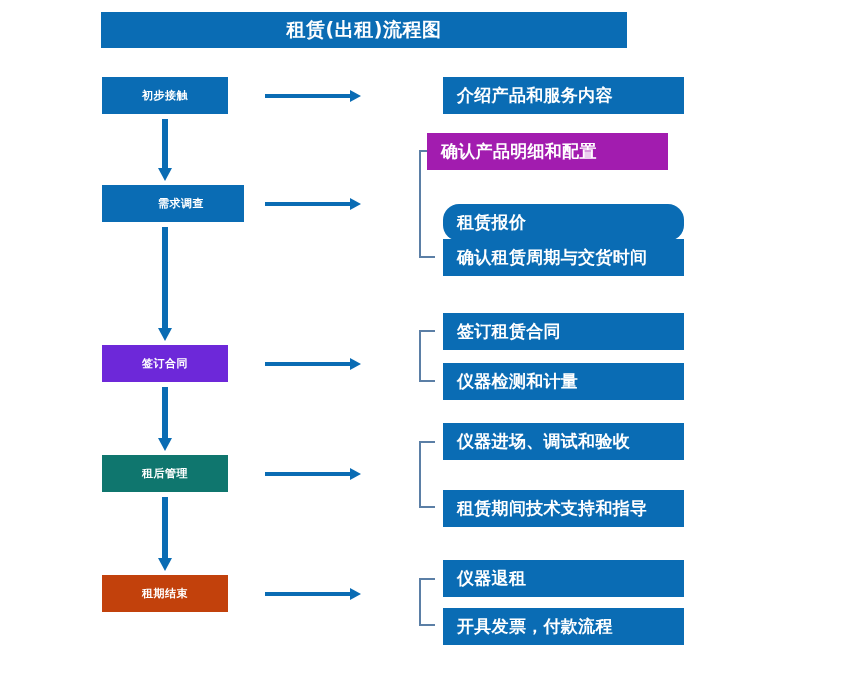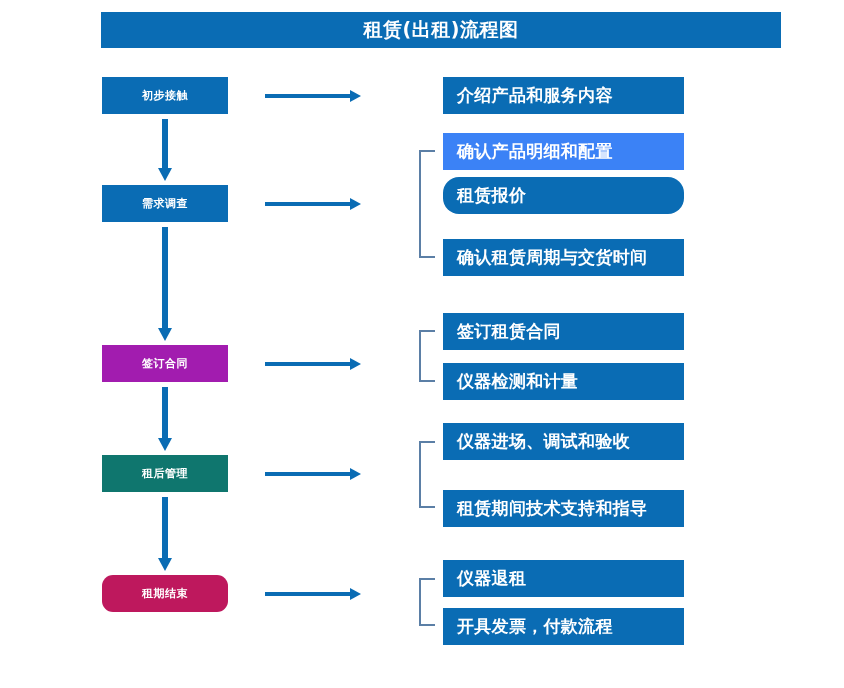--- a/index.html
+++ b/index.html
@@ -14,21 +14,21 @@
     position: relative;
     width: 844px;
     height: 688px;
     background: #ffffff;
     overflow: hidden;
   }
   .title-bar {
     position: absolute;
     left: 101px;
     top: 12px;
-    width: 680px;
+    width: 526px;
     height: 36px;
     background: #0a6cb4;
     color: #ffffff;
     display: flex;
     align-items: center;
     justify-content: center;
     font-size: 19px;
     font-weight: bold;
     letter-spacing: 0.5px;
   }
@@ -88,32 +88,32 @@
         <span>初步接触</span>
       </div>
       <svg width="20" height="62" viewBox="0 0 20 62" class="v-arrow" style="left: 155px; top: 119px;">
         <rect x="7" y="0" width="6" height="50" fill="#0a6cb4"></rect>
         <polygon points="3,49 17,49 10,62" fill="#0a6cb4"></polygon>
       </svg>
       <svg width="96" height="14" viewBox="0 0 96 14" class="h-arrow" style="left: 265px; top: 88.5px;">
         <rect x="0" y="5" width="86" height="4" fill="#0a6cb4"></rect>
         <polygon points="85,1 96,7 85,13" fill="#0a6cb4"></polygon>
       </svg>
-      <div class="stage-box" style="left: 102px; top: 185px; background: rgb(10, 108, 180);">
+      <div class="stage-box" style="left: 102px; top: 185px; background: rgb(10, 108, 180); padding-left: 16px;">
         <span>需求调查</span>
       </div>
       <svg width="20" height="114" viewBox="0 0 20 114" class="v-arrow" style="left: 155px; top: 227px;">
         <rect x="7" y="0" width="6" height="102" fill="#0a6cb4"></rect>
         <polygon points="3,101 17,101 10,114" fill="#0a6cb4"></polygon>
       </svg>
       <svg width="96" height="14" viewBox="0 0 96 14" class="h-arrow" style="left: 265px; top: 196.5px;">
         <rect x="0" y="5" width="86" height="4" fill="#0a6cb4"></rect>
         <polygon points="85,1 96,7 85,13" fill="#0a6cb4"></polygon>
       </svg>
-      <div class="stage-box" style="left: 102px; top: 345px; background: #a21caf;">
+      <div class="stage-box" style="left: 102px; top: 345px; background: #6d28d9;">
         <span>签订合同</span>
       </div>
       <svg width="20" height="64" viewBox="0 0 20 64" class="v-arrow" style="left: 155px; top: 387px;">
         <rect x="7" y="0" width="6" height="52" fill="#0a6cb4"></rect>
         <polygon points="3,51 17,51 10,64" fill="#0a6cb4"></polygon>
       </svg>
       <svg width="96" height="14" viewBox="0 0 96 14" class="h-arrow" style="left: 265px; top: 356.5px;">
         <rect x="0" y="5" width="86" height="4" fill="#0a6cb4"></rect>
         <polygon points="85,1 96,7 85,13" fill="#0a6cb4"></polygon>
       </svg>
@@ -121,39 +121,39 @@
         <span>租后管理</span>
       </div>
       <svg width="20" height="74" viewBox="0 0 20 74" class="v-arrow" style="left: 155px; top: 497px;">
         <rect x="7" y="0" width="6" height="62" fill="#0a6cb4"></rect>
         <polygon points="3,61 17,61 10,74" fill="#0a6cb4"></polygon>
       </svg>
       <svg width="96" height="14" viewBox="0 0 96 14" class="h-arrow" style="left: 265px; top: 466.5px;">
         <rect x="0" y="5" width="86" height="4" fill="#0a6cb4"></rect>
         <polygon points="85,1 96,7 85,13" fill="#0a6cb4"></polygon>
       </svg>
-      <div class="stage-box" style="left: 102px; top: 575px; background: #be185d; border-radius: 11px;">
+      <div class="stage-box" style="left: 102px; top: 575px; background: #c2410c;">
         <span>租期结束</span>
       </div>
       <svg width="96" height="14" viewBox="0 0 96 14" class="h-arrow" style="left: 265px; top: 586.5px;">
         <rect x="0" y="5" width="86" height="4" fill="#0a6cb4"></rect>
         <polygon points="85,1 96,7 85,13" fill="#0a6cb4"></polygon>
       </svg>
       <div class="detail-box" style="left: 443px; top: 77px; background: rgb(10, 108, 180);">
         <span>介绍产品和服务内容</span>
       </div>
       <svg width="16" height="108" viewBox="0 0 16 108" class="bracket" style="left: 419px; top: 150px;">
         <rect x="0" y="0" width="2" height="108" fill="#5b7fa6"></rect>
         <rect x="0" y="0" width="16" height="2" fill="#5b7fa6"></rect>
         <rect x="0" y="106" width="16" height="2" fill="#5b7fa6"></rect>
       </svg>
-      <div class="detail-box" style="left: 443px; top: 133px; background: #3b82f6;">
+      <div class="detail-box" style="left: 427px; top: 133px; background: #a21caf;">
         <span>确认产品明细和配置</span>
       </div>
-      <div class="detail-box" style="left: 443px; top: 177px; background: rgb(10, 108, 180); border-radius: 16px;">
+      <div class="detail-box" style="left: 443px; top: 204px; background: rgb(10, 108, 180); border-radius: 16px;">
         <span>租赁报价</span>
       </div>
       <div class="detail-box" style="left: 443px; top: 239px; background: rgb(10, 108, 180);">
         <span>确认租赁周期与交货时间</span>
       </div>
       <svg width="16" height="52" viewBox="0 0 16 52" class="bracket" style="left: 419px; top: 330px;">
         <rect x="0" y="0" width="2" height="52" fill="#5b7fa6"></rect>
         <rect x="0" y="0" width="16" height="2" fill="#5b7fa6"></rect>
         <rect x="0" y="50" width="16" height="2" fill="#5b7fa6"></rect>
       </svg>

